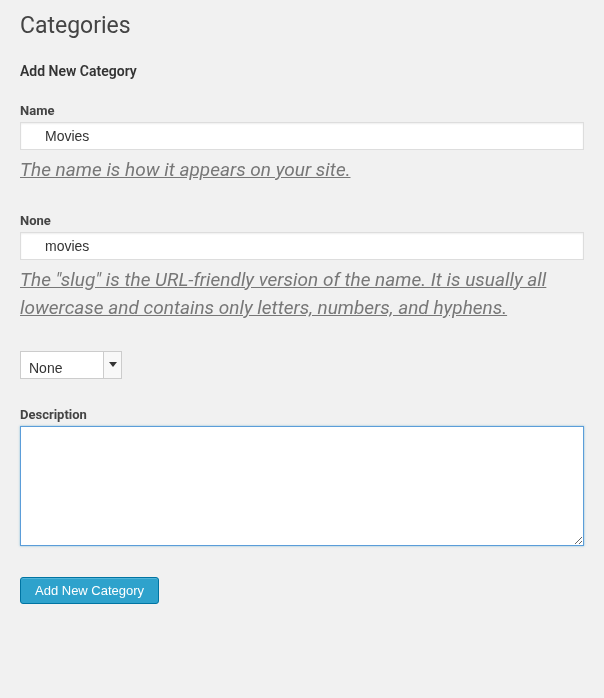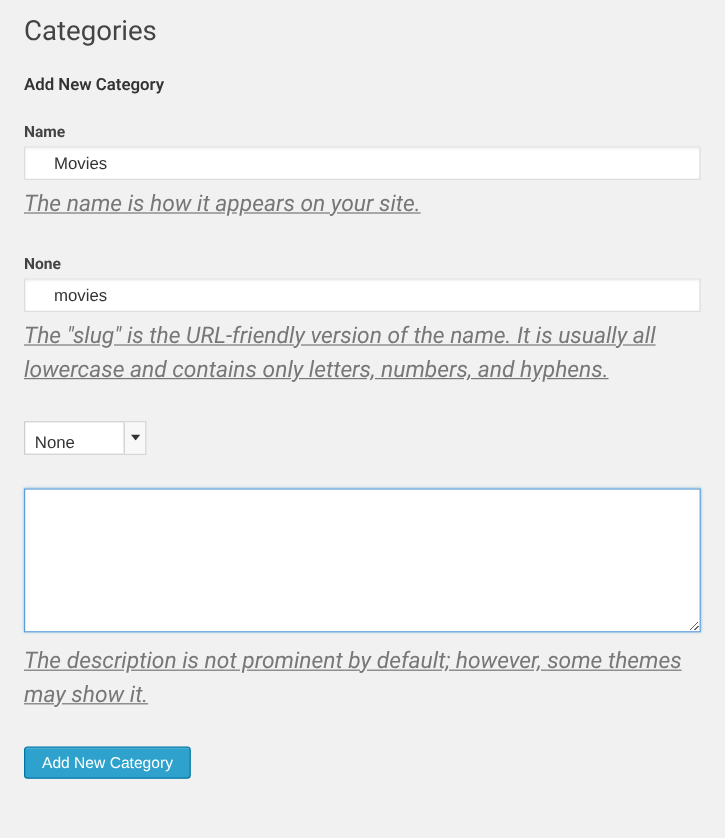--- a/index.html
+++ b/index.html
@@ -146,20 +146,20 @@
     </select>
     <span class="select-arrow">
       <svg viewBox="0 0 8 5">
           <path d="M0 0 L8 0 L4 5 Z"></path>
         </svg>
     </span>
   </div>
 </div>
 
 <div class="form-group">
+  <label class="form-label">Description</label>
   <textarea class="textarea-input" style=""></textarea>
-  <p class="help-text">The description is not prominent by default; however, some themes may show it.</p>
 </div>
 
 <button class="submit-button">Add New Category</button>
 
 
 
 
 </body></html>

